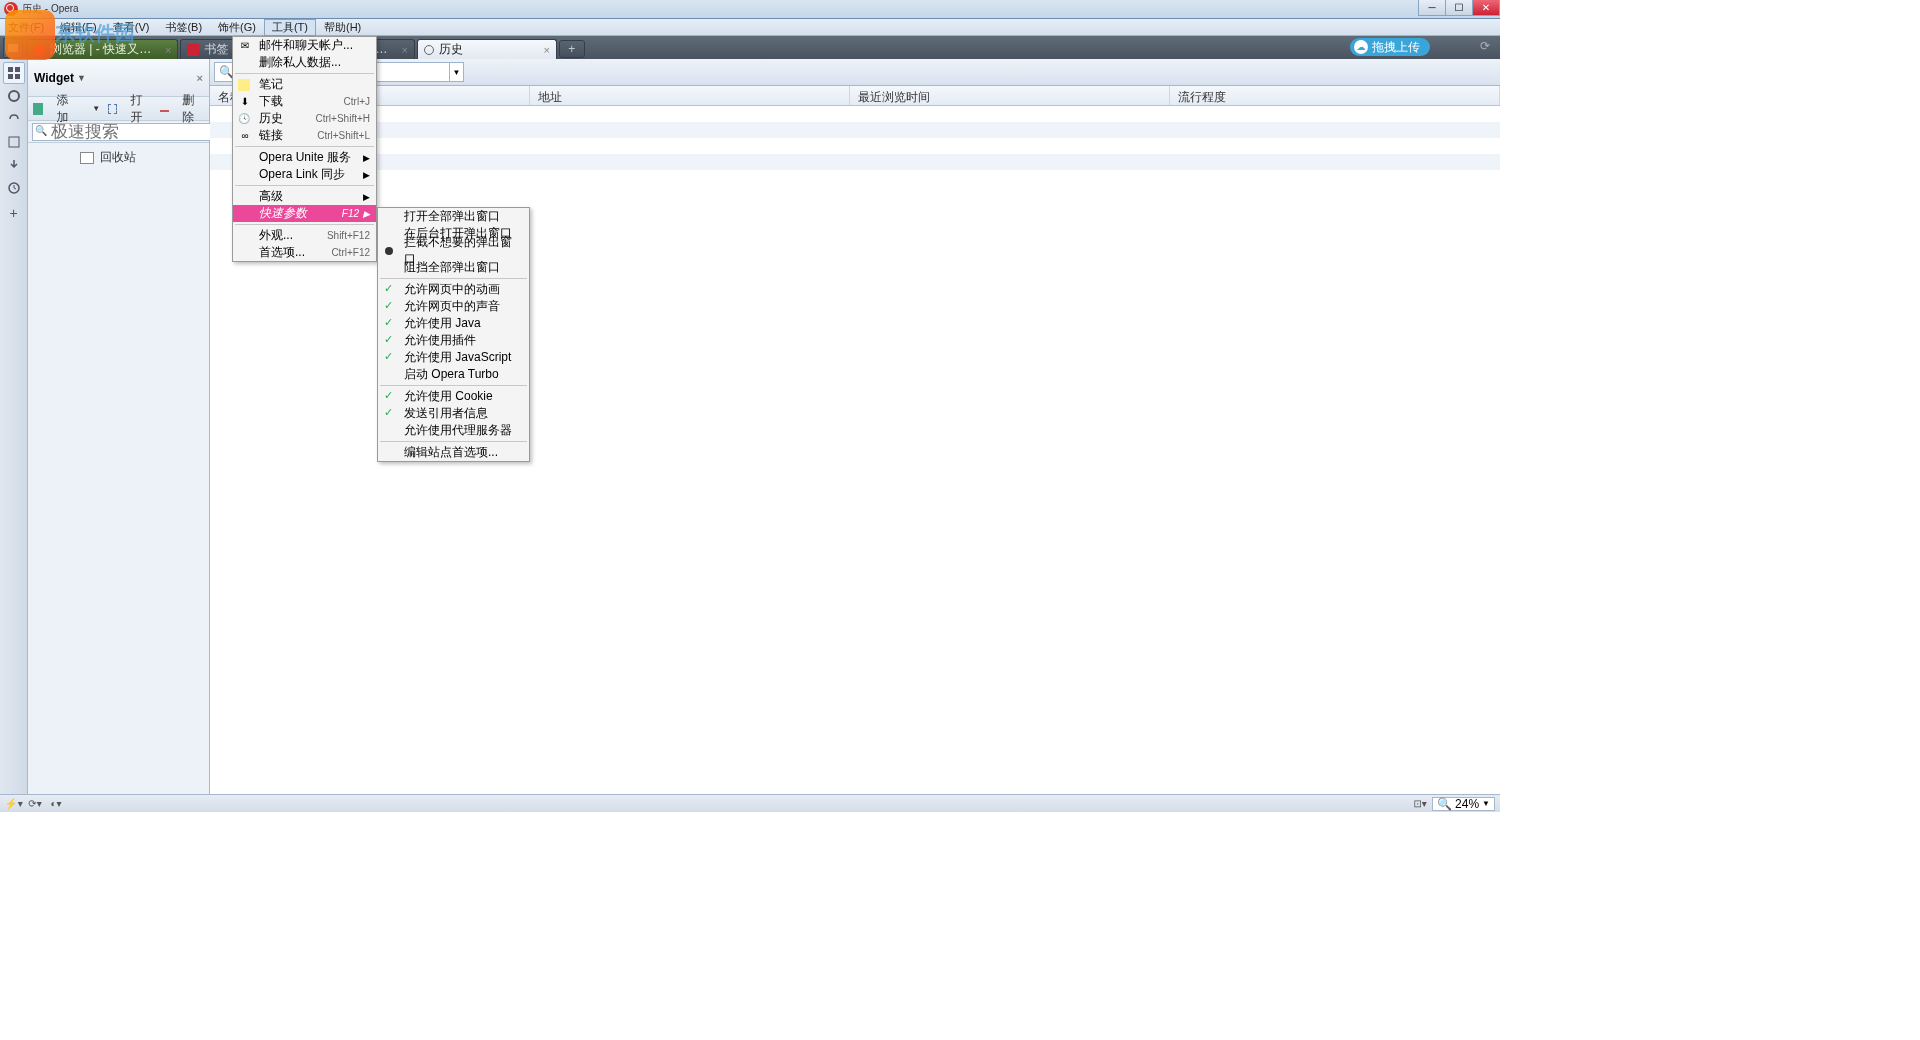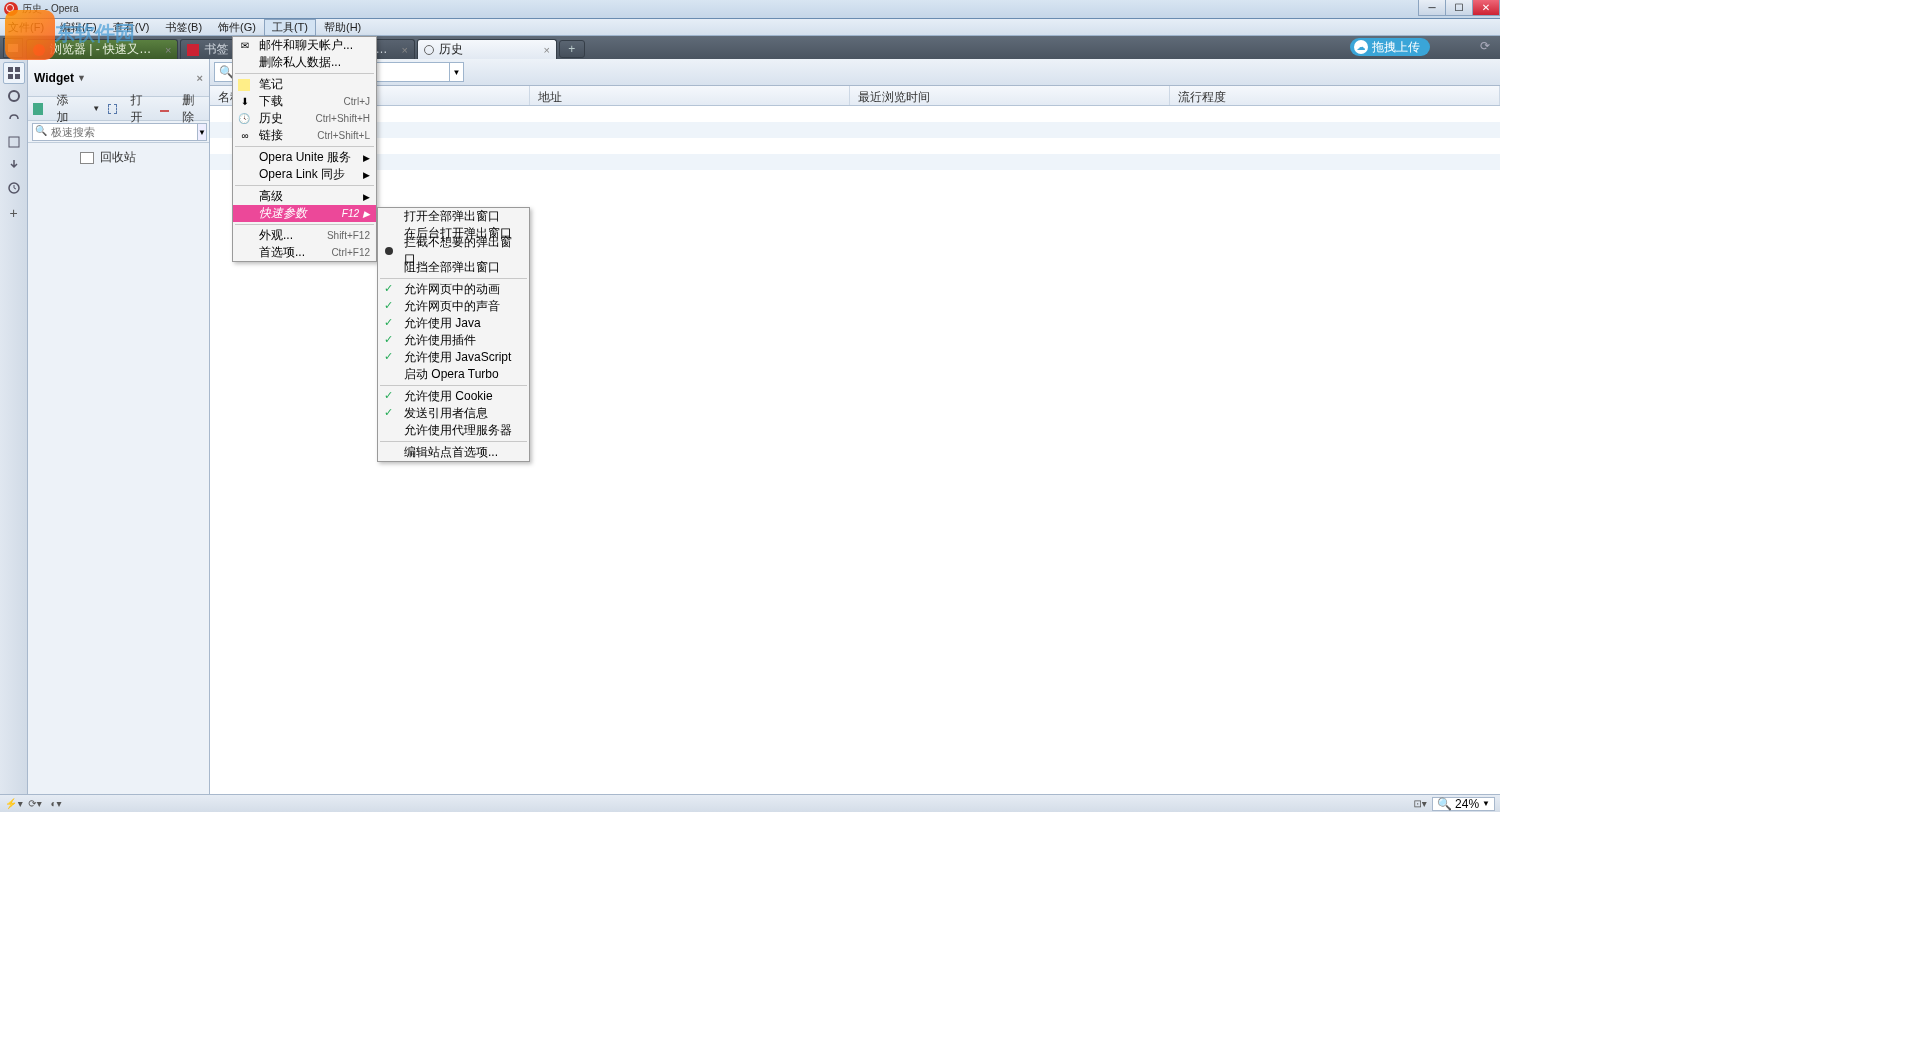--- a/index.html
+++ b/index.html
@@ -57,21 +57,21 @@
 .widget-header { height: 38px; background: linear-gradient(#f6f9fc, #e2e9f2); border-bottom: 1px solid #c0cddb; display: flex; align-items: center; padding: 0 6px; font-weight: bold; font-size: 13px; }
 .widget-header .arrow { font-size: 9px; margin-left: 3px; color: #555; }
 .widget-close { margin-left: auto; color: #888; font-size: 11px; }
 .widget-toolbar { height: 24px; background: linear-gradient(#edf2f8, #dde6f0); border-bottom: 1px solid #c0cddb; display: flex; align-items: center; padding: 0 5px; gap: 8px; }
 .wtb { display: flex; align-items: center; gap: 13px; font-size: 11px; color: #333; }
 .wtb-icon { width: 12px; height: 12px; display: inline-block; }
 .wtb-icon.add { background: #4a8; }
 .wtb-icon.open { border: 1px dashed #57a; width: 10px; height: 10px; }
 .wtb-icon.del { background: #c55; width: 10px; height: 2px; margin-top: 5px; }
 .widget-search { height: 22px; padding: 2px 4px; border-bottom: 1px solid #c0cddb; display: flex; }
-.widget-search input { flex: 1; height: 18px; border: 1px solid #a8b8cc; padding: 0 4px 0 18px; font-size: 11px; background: #fff; }
+.widget-search input { flex: 1; height: 18px; border: 1px solid #a8b8cc; padding: 0 4px 0 18px; font-size: 17px; background: #fff; }
 .widget-search-box { position: relative; flex: 1; }
 .widget-search-box::before { content: "🔍"; position: absolute; left: 3px; top: 2px; font-size: 10px; color: #888; }
 .ws-drop { width: 14px; height: 18px; border: 1px solid #a8b8cc; border-left: none; background: #eef; display: flex; align-items: center; justify-content: center; font-size: 8px; }
 .widget-body { flex: 1; padding: 6px 8px; margin-left: 44px; }
 .wb-item { display: flex; align-items: center; gap: 6px; font-size: 11px; color: #333; }
 .wb-icon { width: 14px; height: 12px; border: 1px solid #888; background: #fff; }
 
 
 .content { flex: 1; display: flex; flex-direction: column; position: relative; }
 .content-toolbar { height: 27px; background: linear-gradient(#edf2f8, #d8e2ee); border-bottom: 1px solid #a8b8cc; display: flex; align-items: center; padding: 0 4px; gap: 4px; }

